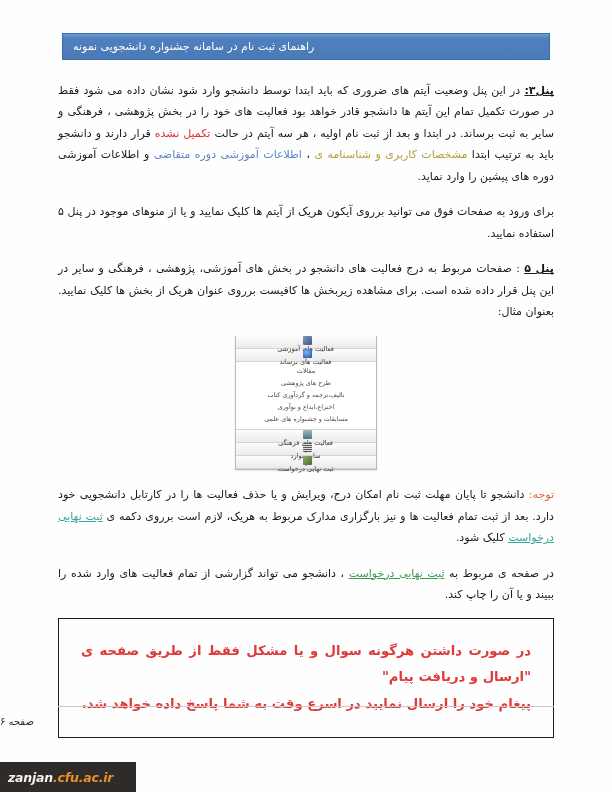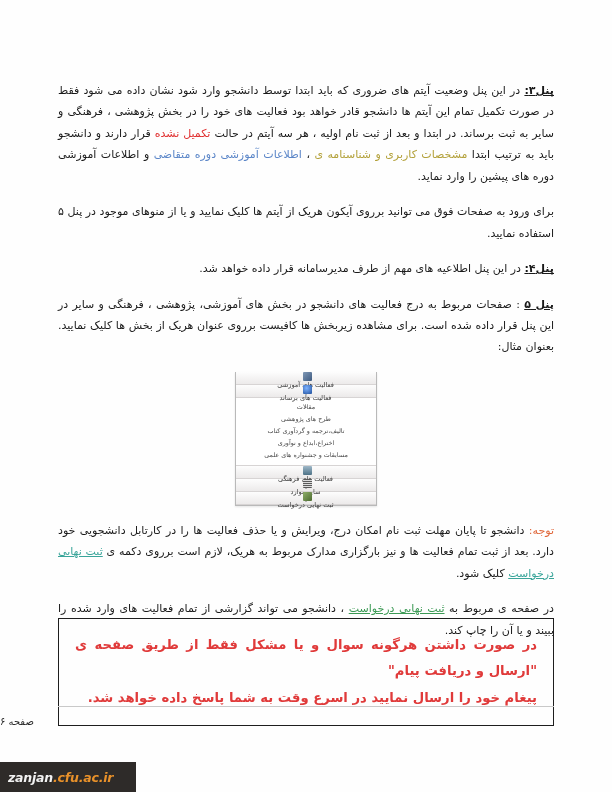--- a/index.html
+++ b/index.html
@@ -138,21 +138,21 @@
     position: absolute;
     top: 618px;
     left: 58px;
     width: 496px;
     box-sizing: border-box;
     border: 1.6px solid #1e1e1e;
     padding: 9px 12px 10px 12px;
     direction: rtl;
   }
   .notice-box p {
-    margin: 4px;
+    margin: 10px;
     font-size: 13.2px;
     line-height: 2.0;
     color: #e03a3a;
     text-align: justify;
     font-weight: 600;
   }
   .notice-line2 { display: block; }
 
   
   .footer-rule {
@@ -194,32 +194,32 @@
     letter-spacing: -0.2px;
   }
   .wm-a { color: #f2f2f2; }
   .wm-b { color: #e8912a; }
 </style>
 </head>
 <body>
 
 <div class="page">
 
+  <div class="header-bar">
+    <span class="header-title">راهنمای ثبت نام در سامانه جشنواره دانشجویی نمونه</span>
+  </div>
 
   <div class="content">
 
     <p class="para">
       <span class="panel-label">پنل۳:</span><span> در این پنل وضعیت آیتم های ضروری که باید ابتدا توسط دانشجو وارد شود نشان داده می شود فقط در صورت تکمیل تمام این آیتم ها دانشجو قادر خواهد بود فعالیت های خود را در بخش پژوهشی ، فرهنگی و سایر به ثبت برساند. در ابتدا و بعد از ثبت نام اولیه ، هر سه آیتم در حالت </span><span class="c-red">تکمیل نشده</span><span> قرار دارند و دانشجو باید به ترتیب ابتدا </span><span class="c-olive">مشخصات کاربری و شناسنامه ی</span><span> ، </span><span class="c-blue">اطلاعات آموزشی دوره متقاضی</span><span> و اطلاعات آموزشی دوره های پیشین را وارد نماید.</span>
     </p>
 
     <p class="para gap-lg">برای ورود به صفحات فوق می توانید برروی آیکون هریک از آیتم ها کلیک نمایید و یا از منوهای موجود در پنل ۵ استفاده نمایید.</p>
 
-    <p class="para gap-lg">
-      <span class="panel-label">پنل۴:</span><span> در این پنل اطلاعیه های مهم از طرف مدیرسامانه قرار داده خواهد شد.</span>
-    </p>
 
     <p class="para tight">
       <span class="panel-label">پنل ۵</span><span> : صفحات مربوط به درج فعالیت های دانشجو در بخش های آموزشی، پژوهشی ، فرهنگی و سایر در این پنل قرار داده شده است. برای مشاهده زیربخش ها کافیست برروی عنوان هریک از بخش ها کلیک نمایید. بعنوان مثال:</span>
     </p>
 
     <div class="tree-wrap">
       <div class="tree">
 
         <div class="tree-row">
           <span class="ic ic-edu"></span>

